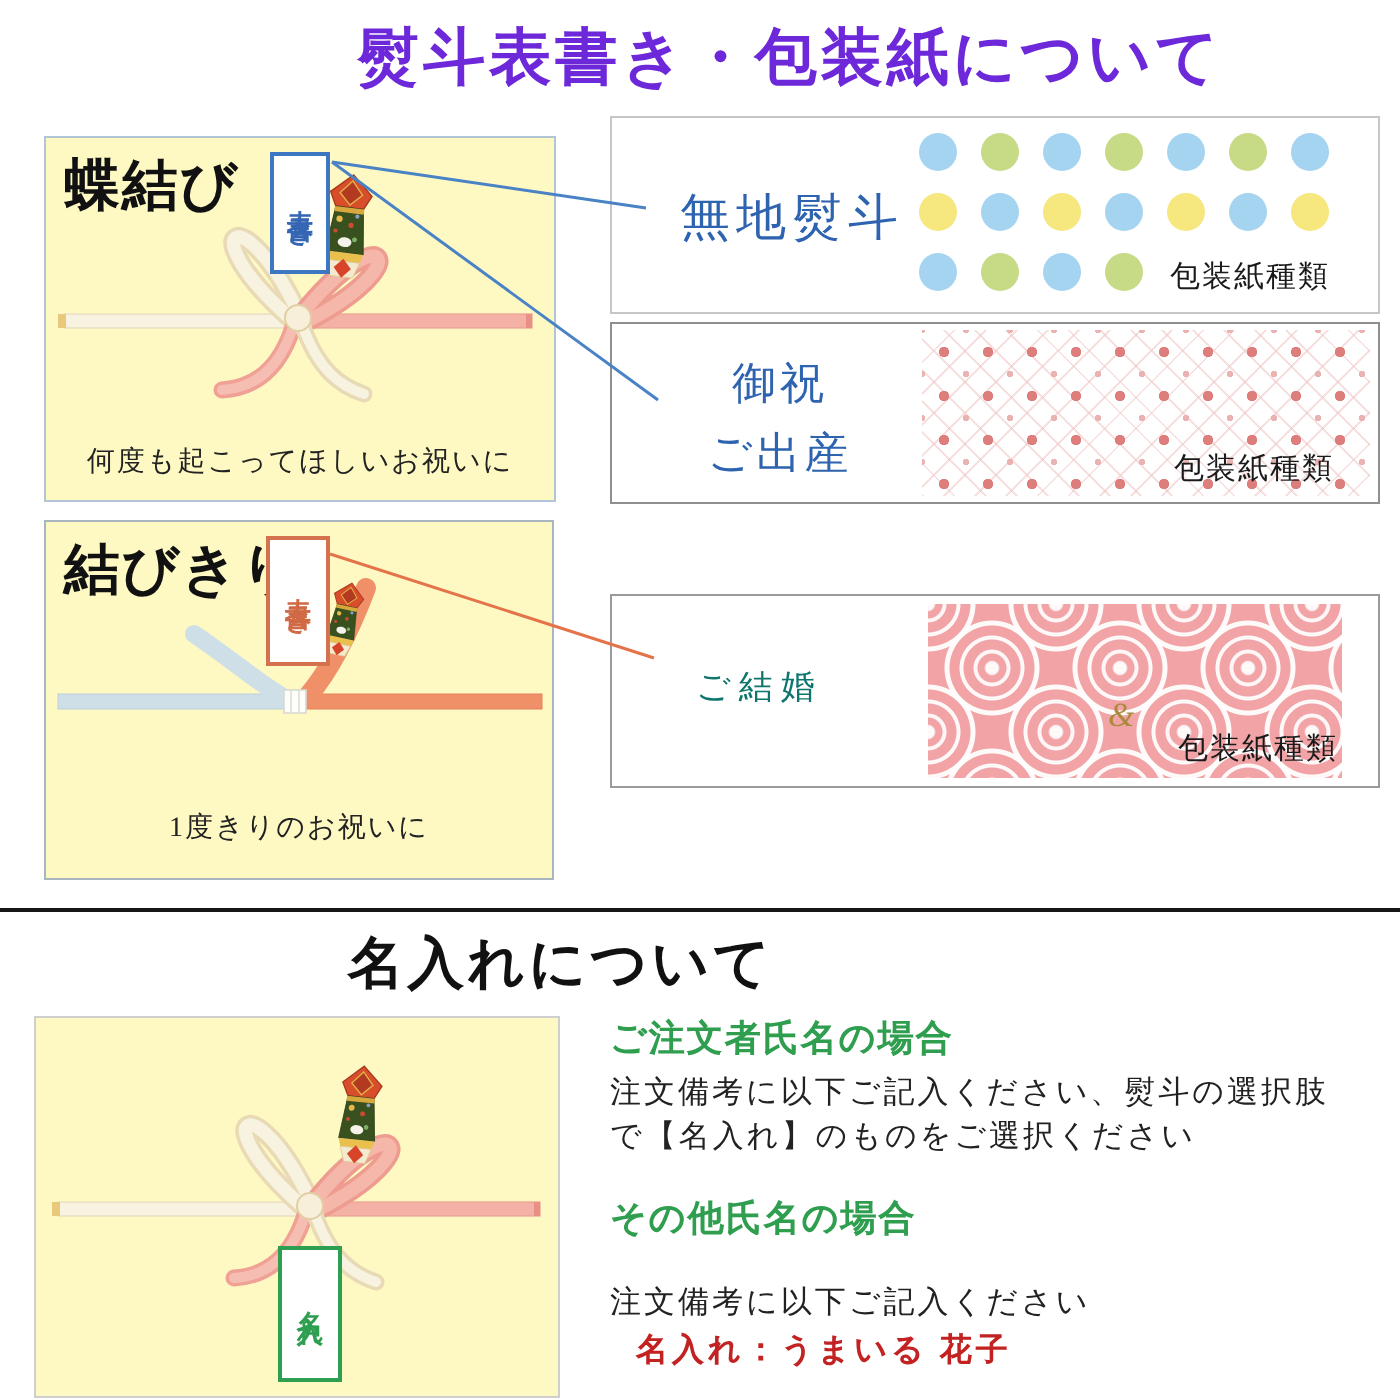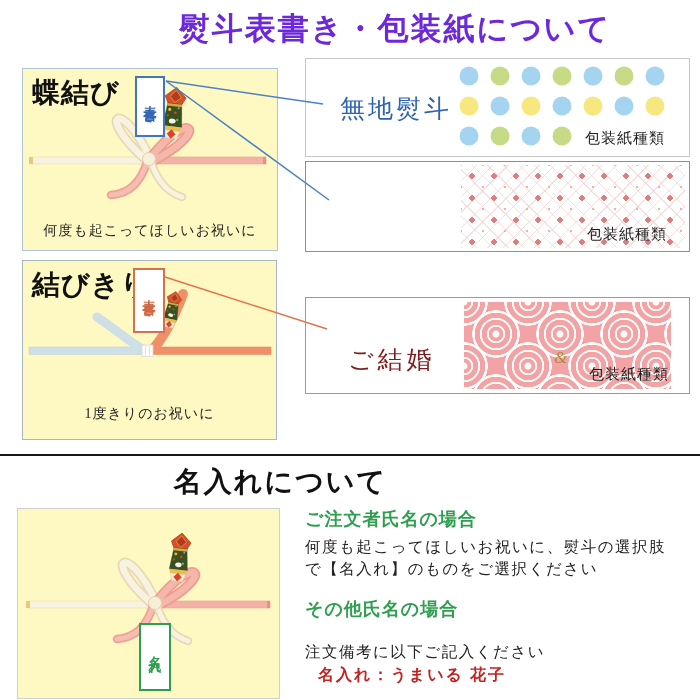--- a/index.html
+++ b/index.html
@@ -36,21 +36,21 @@
 
   
   .band{position:absolute;background:#fff;}
   #band1{left:305px;top:58px;width:383px;height:97px;border:1px solid #c6c6c6;}
   #band2{left:305px;top:161px;width:383px;height:89px;border:1px solid #8f8f8f;}
   #band3{left:305px;top:297px;width:383px;height:95px;border:1px solid #9a9a9a;}
   .band-label{position:absolute;font-weight:normal;}
   #band1 .band-label{left:34px;top:33px;font-size:25px;color:#2e63b0;letter-spacing:3px;}
   #band2 .band-label{left:10px;top:12px;width:148px;text-align:center;font-size:22px;
                      color:#2e63b0;line-height:35px;letter-spacing:2px;}
-  #band3 .band-label{left:42px;top:34px;font-size:25px;color:#7f1d1d;letter-spacing:4px;margin-top:11px;}
+  #band3 .band-label{left:42px;top:34px;font-size:17px;color:#0f766e;letter-spacing:4px;}
   .paper-type{position:absolute;font-size:15px;color:#1a1a1a;letter-spacing:1px;}
   #band1 .paper-type{right:24px;bottom:8px;}
   #band2 .paper-type{right:22px;bottom:7px;}
   #band3 .paper-type{right:20px;bottom:9px;}
 
   
   .sakura-paper{position:absolute;left:155px;top:3px;width:224px;height:83px;
     background-color:#fff;
     background-image:
       radial-gradient(circle 2.6px at 50% 50%, #dd7e7c 98%, transparent),
@@ -179,20 +179,24 @@
         <circle cx="225" cy="77" r="9.5" fill="#a5d4f0"></circle>
           <circle cx="256" cy="77" r="9.5" fill="#c7da85"></circle>
       </g>
     </svg>
     <div class="band-label">無地熨斗</div>
     <div class="paper-type">包装紙種類</div>
   </div>
 
   <div class="band" id="band2">
     <div class="sakura-paper"></div>
+    <div class="band-label">
+      <div>御祝</div>
+      <div>ご出産</div>
+    </div>
     <div class="paper-type">包装紙種類</div>
   </div>
 
   <div class="band" id="band3">
     <div class="lace-paper"></div>
     <div class="band-label">ご結婚</div>
     <span class="monogram">&amp;</span>
     <div class="paper-type">包装紙種類</div>
   </div>
 
@@ -223,21 +227,21 @@
       <g transform="translate(152,22) rotate(6) scale(0.82)">
           <use href="#orn"></use>
         </g>
     </svg>
     <div class="tag tag-green">名入れ</div>
   </div>
 
   <div class="naire-col">
     <div class="naire-h" id="naire-h1">ご注文者氏名の場合</div>
     <p class="naire-p" id="naire-p1">
-      <span>何度も起こってほしいお祝いに、熨斗の選択肢</span><br>
+      <span>注文備考に以下ご記入ください、熨斗の選択肢</span><br>
       <span>で【名入れ】のものをご選択ください</span>
     </p>
     <div class="naire-h" id="naire-h2">その他氏名の場合</div>
     <p class="naire-p" id="naire-p2">
       <br>
       <span>注文備考に以下ご記入ください</span>
     </p>
     <div class="naire-example">名入れ：うまいる 花子</div>
   </div>
 

